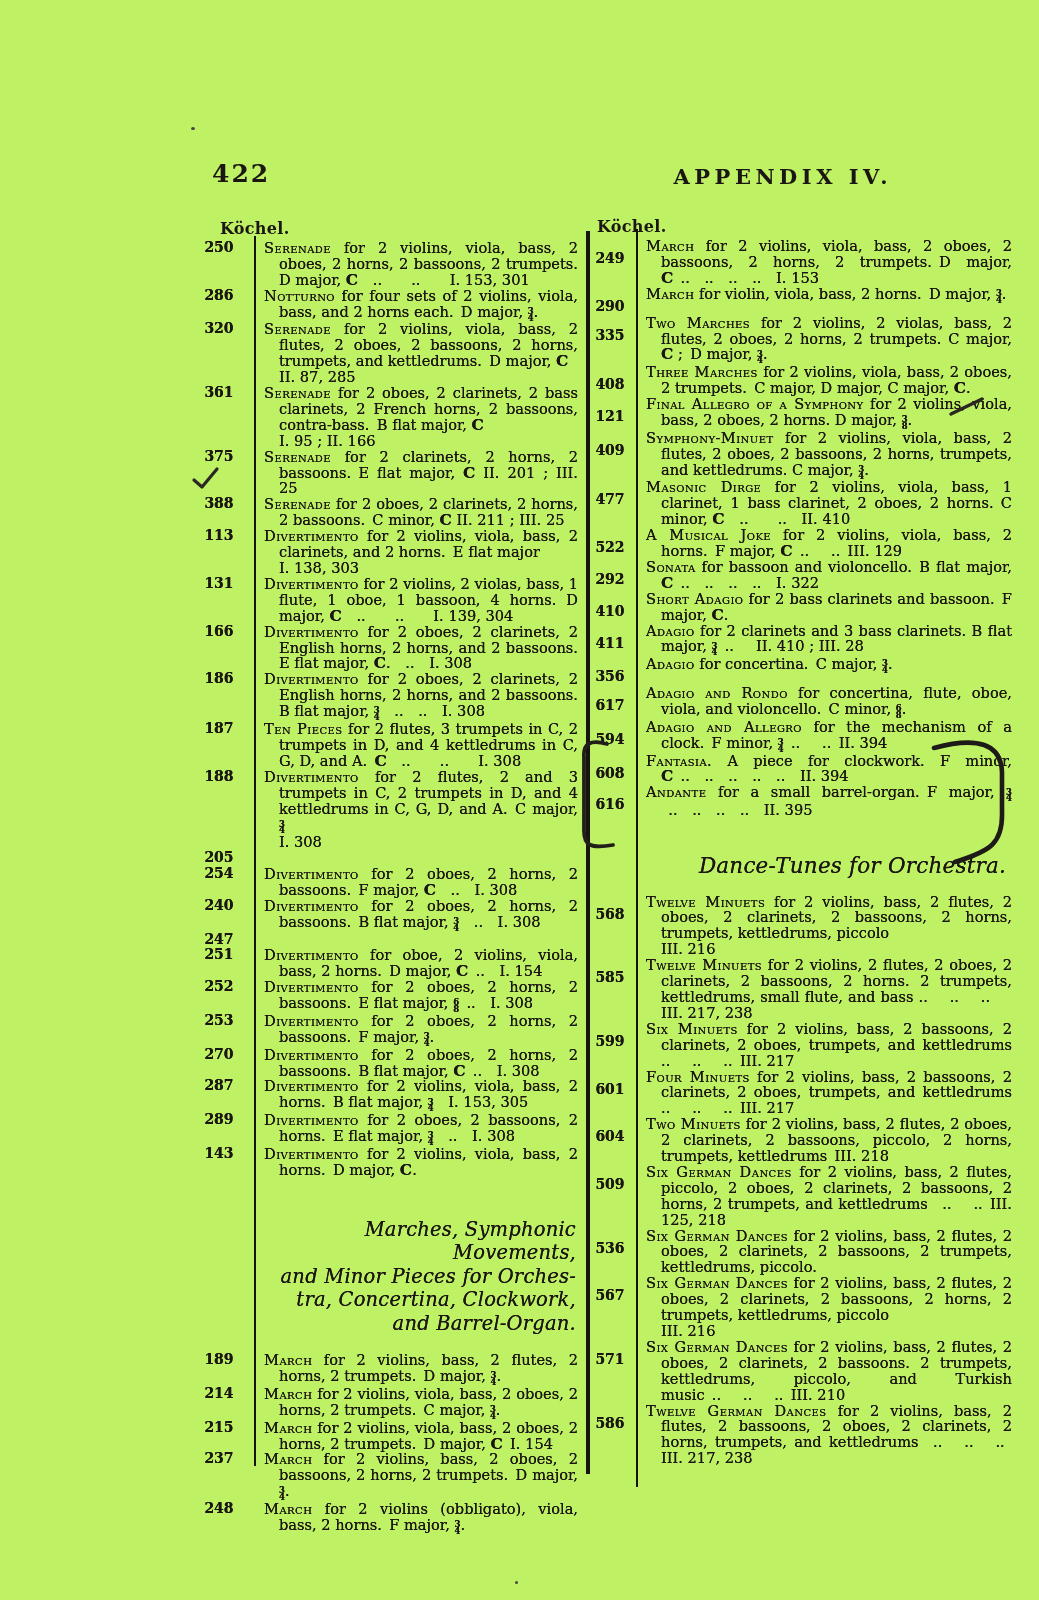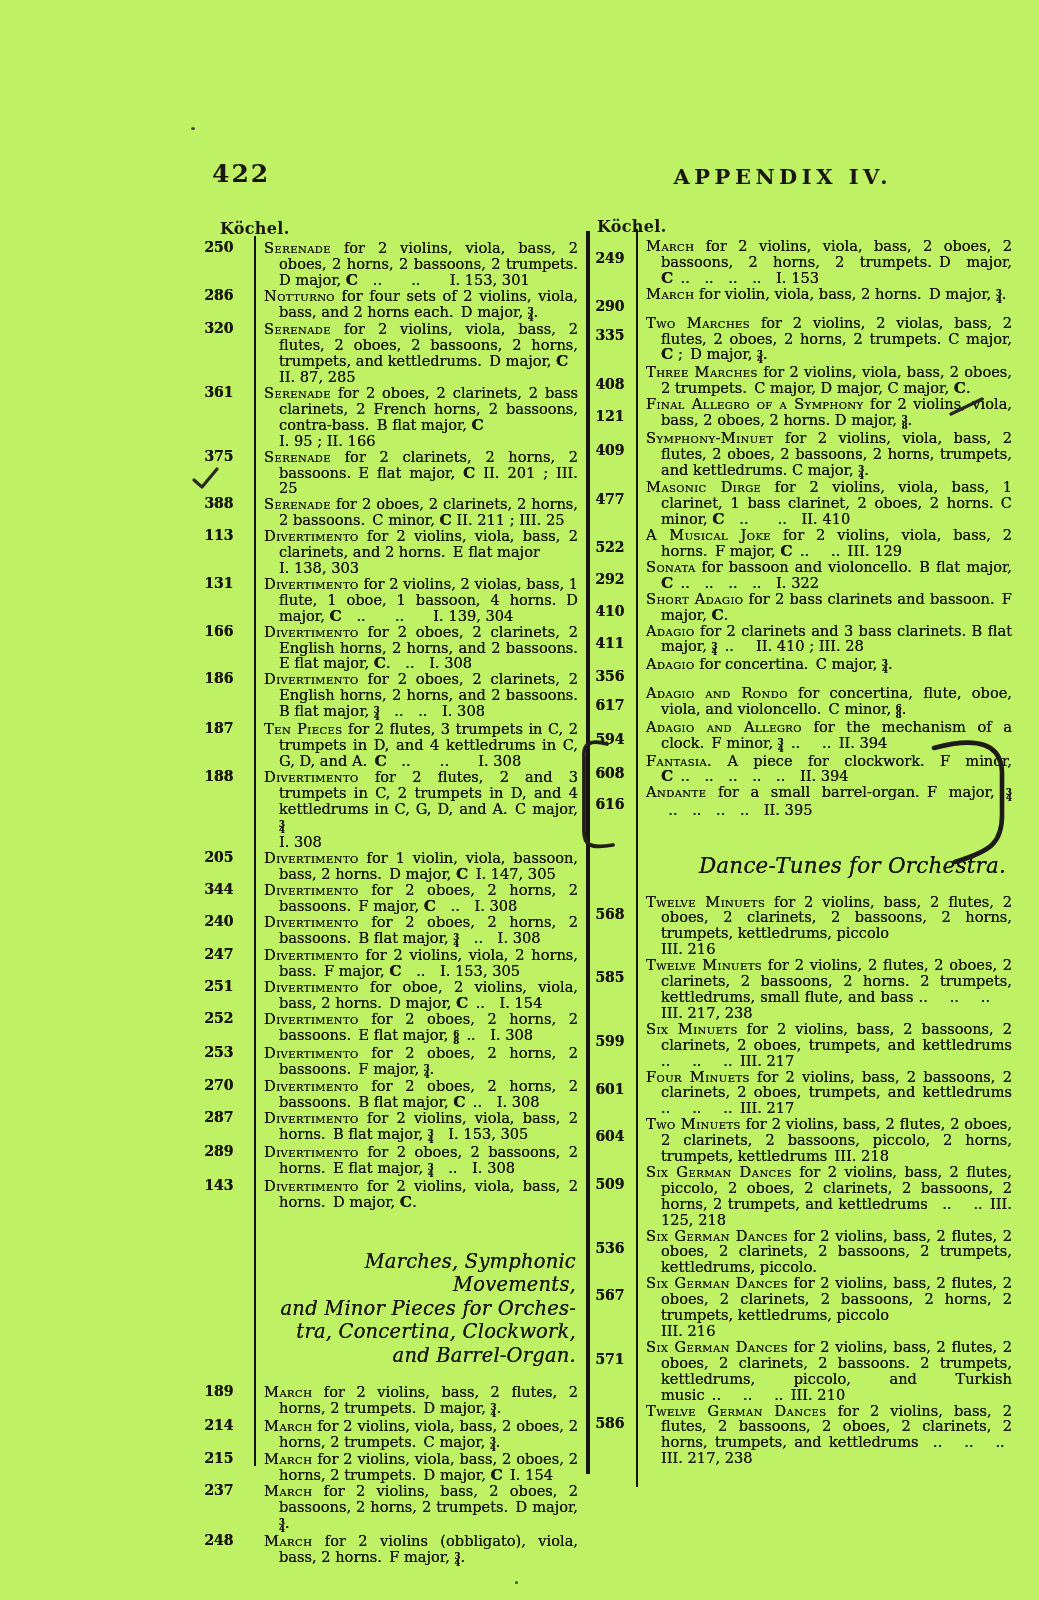--- a/index.html
+++ b/index.html
@@ -117,33 +117,31 @@
         <div class="entry">
           <div class="knum">187</div>
           <div class="etext"><span class="lead">Ten Pieces</span> for 2 flutes, 3 trumpets in C, 2 trumpets in D, and 4 kettledrums in C, G, D, and A. <span class="ct">C</span> ..  ..  I. 308</div>
         </div>
         <div class="entry">
           <div class="knum">188</div>
           <div class="etext"><span class="lead">Divertimento</span> for 2 flutes, 2 and 3 trumpets in C, 2 trumpets in D, and 4 kettledrums in C, G, D, and A. C major, <span class="frac"><span>3</span><span>4</span></span><div class="refline">I. 308</div></div>
         </div>
         <div class="entry">
           <div class="knum">205</div>
-          <div class="etext"><span class="lead">Divertimento</span> for 1 violin, viola, bassoon, bass, 2 horns. D major, <span class="ct">C</span> I. 147, 305</div>
-        </div>
-        <div class="entry">
-          <div class="knum">344</div>
+        </div>
+        <div class="entry">
+          <div class="knum">254</div>
           <div class="etext"><span class="lead">Divertimento</span> for 2 oboes, 2 horns, 2 bassoons. F major, <span class="ct">C</span> .. I. 308</div>
         </div>
         <div class="entry">
           <div class="knum">240</div>
           <div class="etext"><span class="lead">Divertimento</span> for 2 oboes, 2 horns, 2 bassoons. B flat major, <span class="frac"><span>3</span><span>4</span></span> .. I. 308</div>
         </div>
         <div class="entry">
           <div class="knum">247</div>
-          <div class="etext"><span class="lead">Divertimento</span> for 2 violins, viola, 2 horns, bass. F major, <span class="ct">C</span> .. I. 153, 305</div>
         </div>
         <div class="entry">
           <div class="knum">251</div>
           <div class="etext"><span class="lead">Divertimento</span> for oboe, 2 violins, viola, bass, 2 horns. D major, <span class="ct">C</span> .. I. 154</div>
         </div>
         <div class="entry">
           <div class="knum">252</div>
           <div class="etext"><span class="lead">Divertimento</span> for 2 oboes, 2 horns, 2 bassoons. E flat major, <span class="frac"><span>6</span><span>8</span></span> .. I. 308</div>
         </div>
         <div class="entry">

